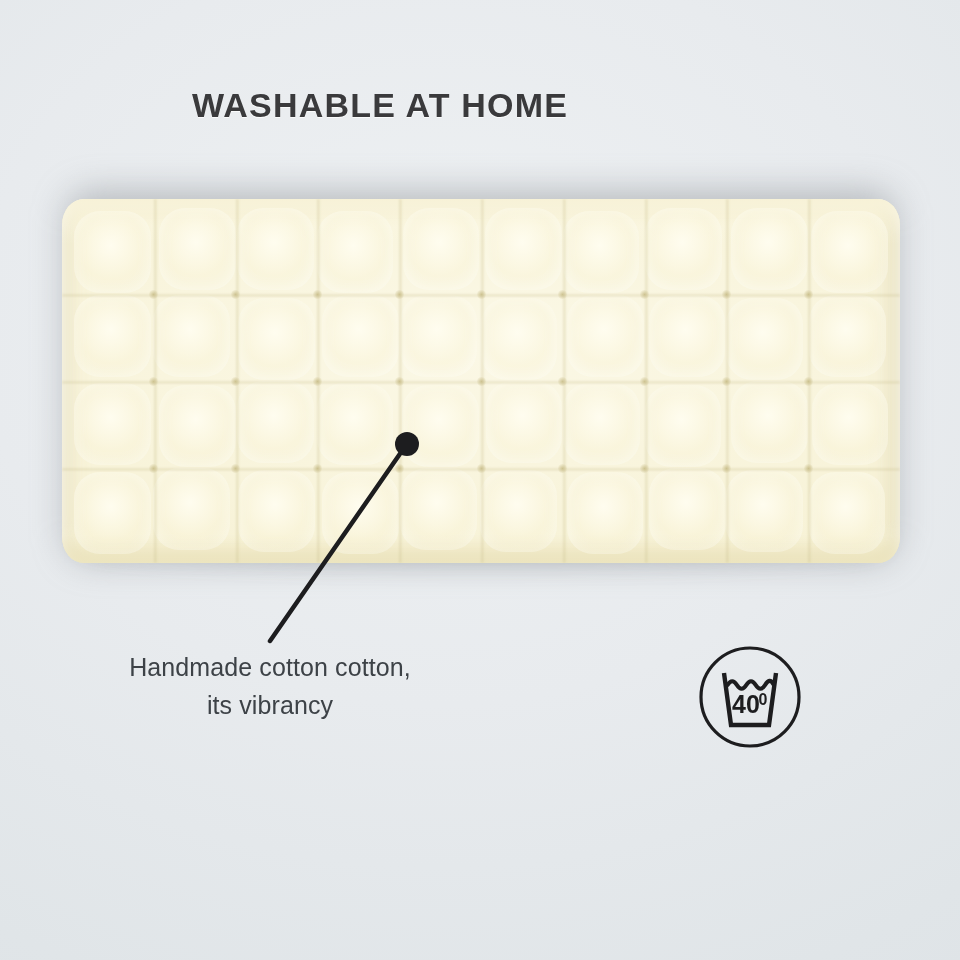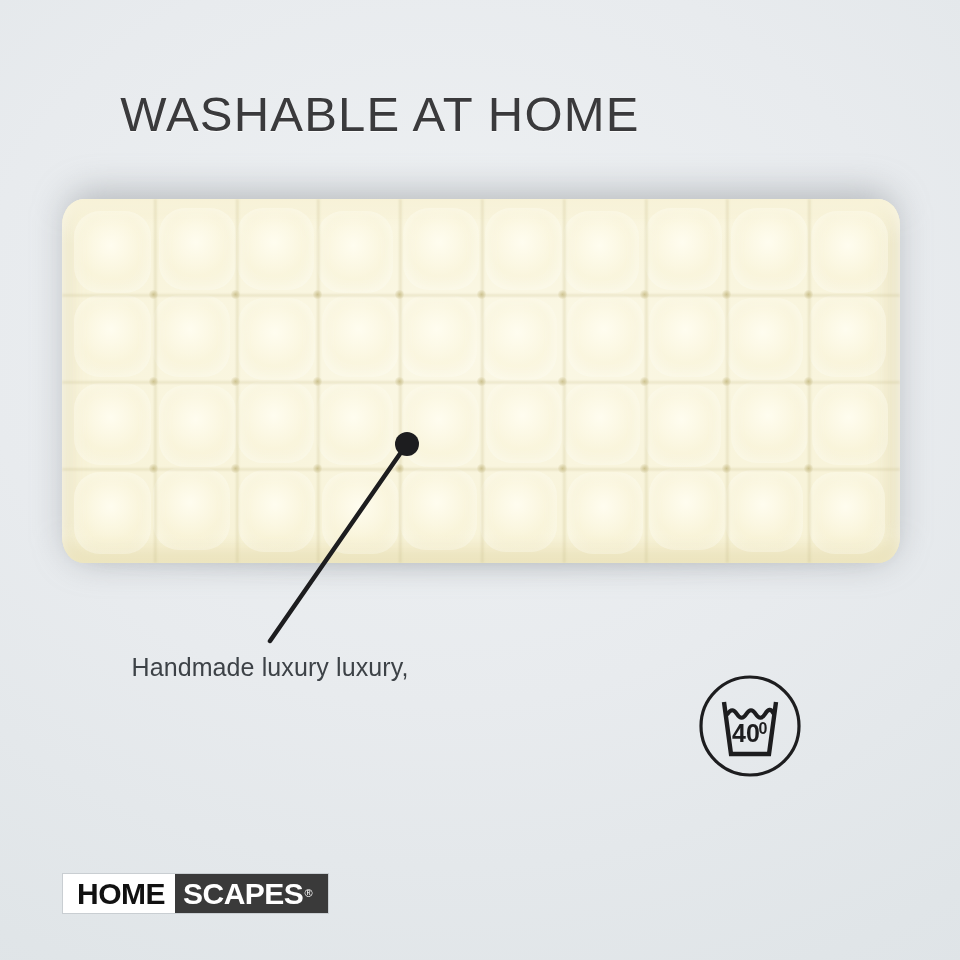--- a/index.html
+++ b/index.html
@@ -18,22 +18,22 @@
       radial-gradient(ellipse 1100px 900px at 46% 34%, #eef1f3 0%, #e8ebee 42%, #e0e5e8 78%, #dde2e6 100%);
   }
 
   
   #title {
     position: absolute;
     left: 0;
     top: 86px;
     width: 760px;
     text-align: center;
-    font-size: 49px;
-    font-weight: normal;
+    font-size: 34px;
+    font-weight: bold;
     letter-spacing: 1.2px;
     color: #3a3a3c;
     text-shadow: 0 1px 0 rgba(255,255,255,0.75);
     white-space: nowrap;
   }
 
   
   #cushion-wrap {
     position: absolute;
     left: 58px;
@@ -151,21 +151,21 @@
     line-height: 38px;
     color: #3d4247;
     letter-spacing: 0.1px;
   }
   #caption div { white-space: nowrap; }
 
   
   #badge {
     position: absolute;
     left: 620px;
-    top: 672px;
+    top: 643px;
     width: 260px;
   }
   #badge-circle-holder {
     width: 260px;
     text-align: center;
   }
   #badge-label {
     margin-top: 22px;
     text-align: center;
     font-size: 18px;
@@ -308,36 +308,30 @@
         <div class="tuft" style="left: 746.2px; top: 269px;"></div>
       </div>
   </div>
 
   <svg id="callout-svg" viewBox="0 0 960 960">
     <line x1="404" y1="448" x2="270" y2="641" stroke="#1d1d1f" stroke-width="4.5" stroke-linecap="round"></line>
     <circle cx="407" cy="444" r="12" fill="#1d1d1f"></circle>
   </svg>
 
   <div id="caption">
-    <div>Handmade luxury luxury,</div>
+    <div>Handmade cotton cotton,</div>
+    <div>its vibrancy</div>
   </div>
 
   <div id="badge">
     <div id="badge-circle-holder">
       <svg width="108" height="108" viewBox="0 0 108 108">
         <circle cx="54" cy="54" r="49" fill="none" stroke="#1d1d1f" stroke-width="3.2"></circle>
         <path d="M28 30 L35 82 L73 82 L80 30" fill="none" stroke="#1d1d1f" stroke-width="4.4" stroke-linejoin="miter" stroke-linecap="butt"></path>
         <path d="M31.5 42 q4.7 -7.5 9.4 0 q4.7 7.5 9.4 0 q4.7 -7.5 9.4 0 q4.7 7.5 9.4 0 q4.7 -7.5 8.0 -1.2" fill="none" stroke="#1d1d1f" stroke-width="4.2" stroke-linecap="round"></path>
         <text x="50" y="70" text-anchor="middle" font-family="Liberation Sans, sans-serif" font-size="25" font-weight="bold" fill="#1d1d1f">40</text>
         <text x="67" y="62" text-anchor="middle" font-family="Liberation Sans, sans-serif" font-size="16" font-weight="bold" fill="#1d1d1f">0</text>
       </svg>
     </div>
   </div>
 
-  <div id="logo">
-    <div id="logo-home">HOME</div>
-    <div id="logo-scapes">
-      <span>SCAPES</span>
-        <span id="logo-reg">®</span>
-    </div>
-  </div>
 
 </div>
 
 </body></html>

